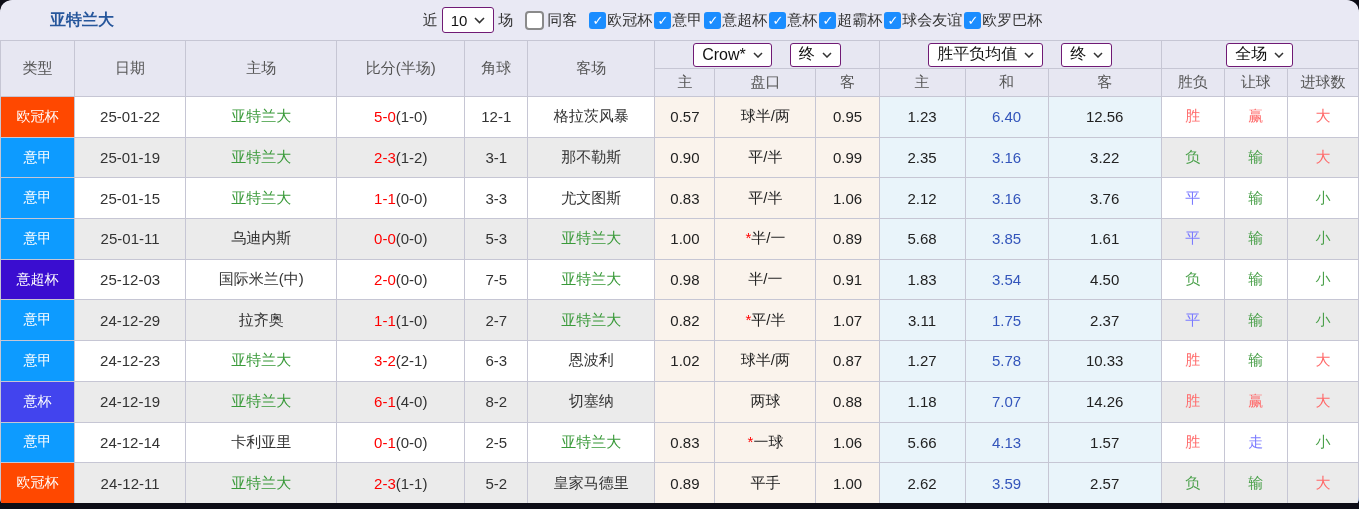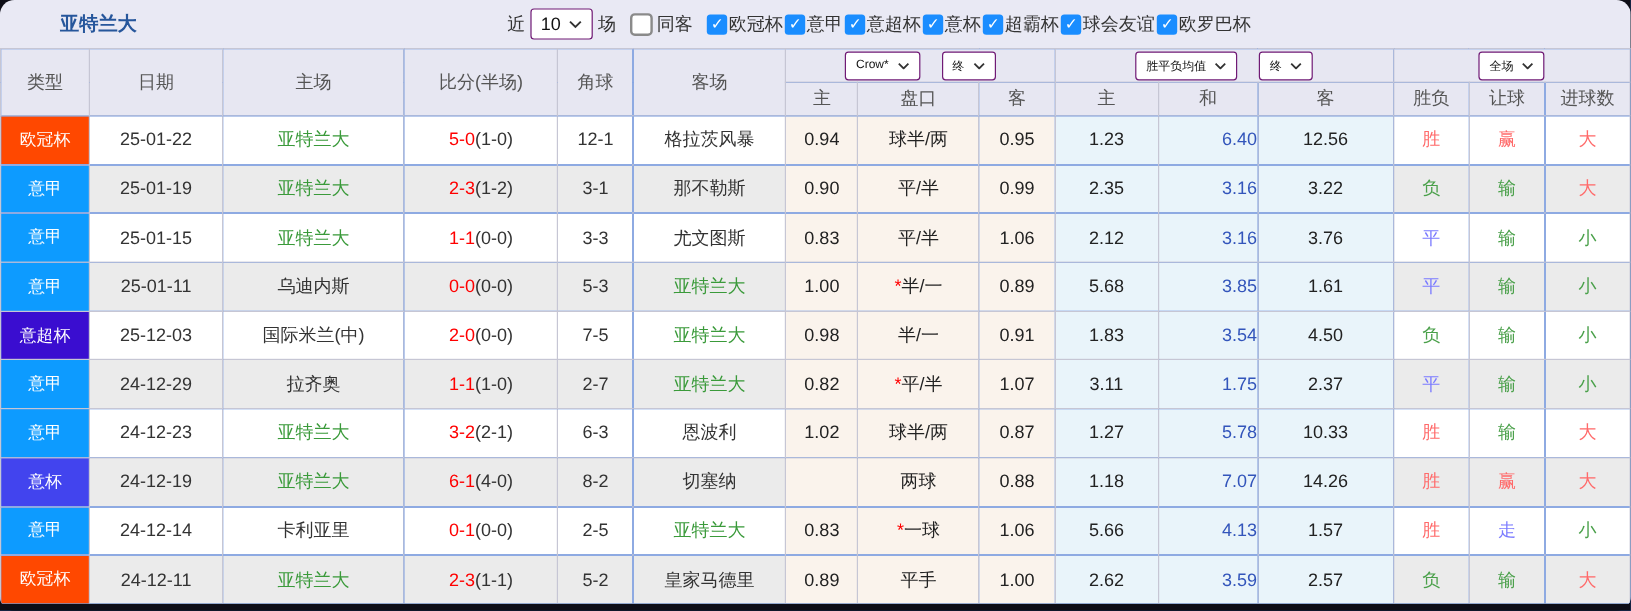--- a/index.html
+++ b/index.html
@@ -13,39 +13,39 @@
 
   
   .topbar { position:relative; height:40px; width:100%; }
   .title { position:absolute; left:50px; top:10px; font-size:16px; font-weight:bold; color:#26569b; }
   .controls { position:absolute; left:0; top:0; width:100%; height:40px;
     display:flex; align-items:center; justify-content:center; transform:translateX(52px);
     font-size:15px; color:#333; white-space:nowrap; }
   .controls .lbl { margin:0 4px; }
   .sel { display:inline-flex; align-items:center; gap:7px; background:#fff; border:1px solid #701a75;
     border-radius:3px; height:26px; padding:0 8px; font-size:15px; color:#111; cursor:default; }
-  .sel.small { height:24px; font-size:10px;text-align:right; }
+  .sel.small { height:24px; font-size:16px;text-align:right; }
   .cbx { display:inline-flex; align-items:center; justify-content:center; width:17px; height:17px;
     background:#1a8dff; border-radius:3px; color:#fff; font-size:13px; font-weight:bold; margin-right:1px; }
   .cbx.off { background:#fff; border:2px solid #8a8a8a; border-radius:4px; width:19px; height:19px; margin:0 3px 0 8px; }
   .fitem { display:inline-flex; align-items:center; margin-right:2px; }
 
   
   table { border-collapse:collapse; table-layout:fixed; width:1359px; background:#3b82f6; }
   td, th { border:1px solid #c6c6d4; overflow:hidden; white-space:nowrap; text-align:center; vertical-align:middle; }
   thead td, thead th { background:#e7e7f2; color:#555; font-weight:normal; font-size:15px; }
   tr.selrow td { height:28px; border-bottom:1px solid #c6c6d4; }
   tr.subrow th { height:28px; }
   tbody td { height:40.7px; font-size:15px; color:#333; }
 
   tbody tr.even td { background:#ebebeb; }
   tbody tr.odd  td { background:#ffffff; }
   tbody td.cream { background:#faf3ec !important; color:#222; }
   tbody td.blue  { background:#e9f4fa !important; color:#222;margin-top:28px; }
-  tbody td.mid   { color:#3355bb !important;text-align:right; }
+  tbody td.mid   { color:#3355bb !important; }
 
   td.type { color:#fff; font-size:14px; }
   .t1 { background:#ff4800 !important; }
   .t2 { background:#0d9bff !important; }
   .t3 { background:#3a0dd0 !important; }
   .t4 { background:#4244ee !important; }
 
   td.team.green { color:#3a9a3a; }
   td.team.u span { cursor:pointer; }
   .ft { color:#ff0000; }
@@ -196,21 +196,21 @@
     </thead>
     <tbody>
 
       <tr class="odd">
         <td class="type t1">欧冠杯</td>
         <td>25-01-22</td>
         <td class="team green">亚特兰大</td>
         <td><span class="ft">5-0</span><span class="ht">(1-0)</span></td>
         <td>12-1</td>
         <td class="team">格拉茨风暴</td>
-        <td class="cream">0.94</td>
+        <td class="cream">0.57</td>
         <td class="cream hcap"><span class="star"></span><span>球半/两</span></td>
         <td class="cream">0.95</td>
         <td class="blue">1.23</td>
         <td class="blue mid">6.40</td>
         <td class="blue">12.56</td>
         <td class="c-r">胜</td>
         <td class="c-r">赢</td>
         <td class="c-r">大</td>
       </tr>
 

